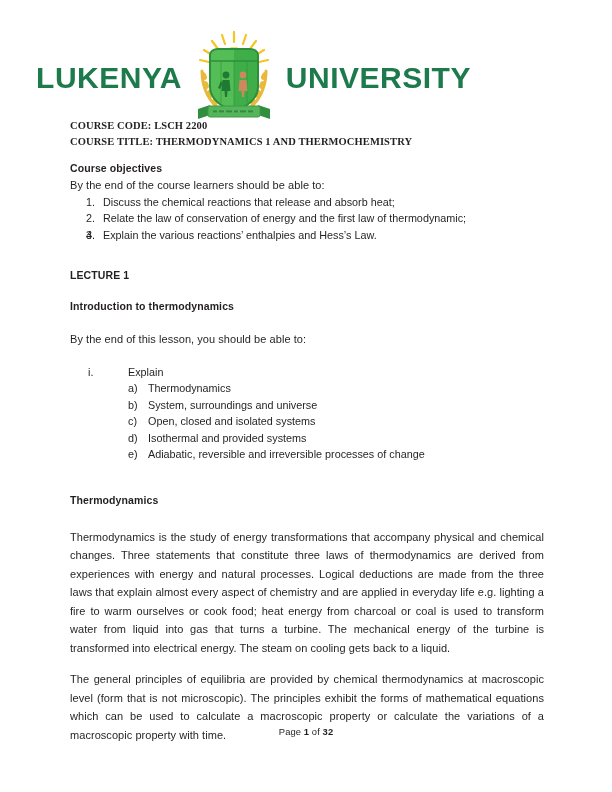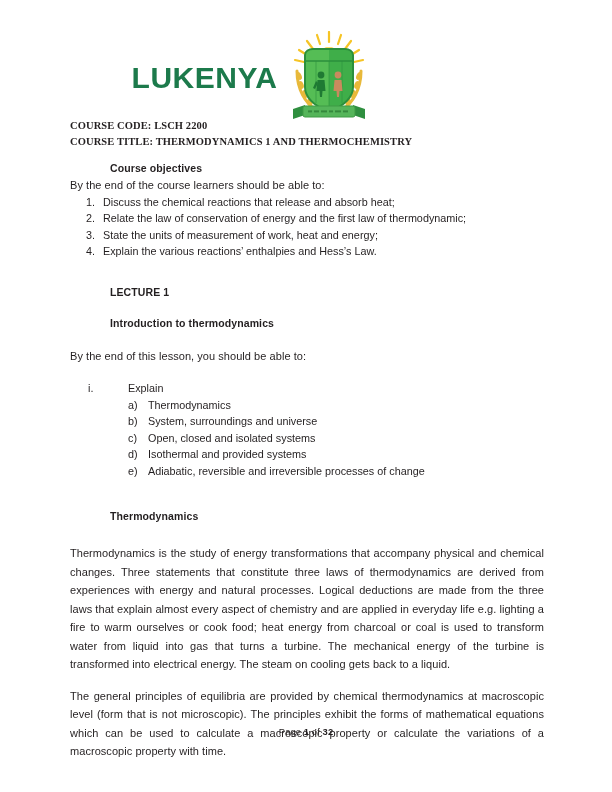--- a/index.html
+++ b/index.html
@@ -72,21 +72,20 @@
     font-weight: bold;
     line-height: 15.5px;
     letter-spacing: 0.1px;
     font-family: Liberation Serif, serif;
   }
 
   .h-sec {
     font-size: 10.5px;
     font-weight: bold;
     letter-spacing: 0.1px;
-    margin-left: 40px;
   }
 
   .p {
     font-size: 11px;
     line-height: 16.5px;
     letter-spacing: 0.05px;
   }
 
   .p.justify {
     text-align: justify;
@@ -239,20 +238,21 @@
             <rect x="25" y="79.4" width="4" height="2"></rect>
             <rect x="31" y="79.4" width="5" height="2"></rect>
             <rect x="38" y="79.4" width="6" height="2"></rect>
             <rect x="46" y="79.4" width="4" height="2"></rect>
             <rect x="52" y="79.4" width="6" height="2"></rect>
             <rect x="60" y="79.4" width="5" height="2"></rect>
           </g>
         </svg>
       </span>
 
+      <span class="wordmark right">UNIVERSITY</span>
     </div>
   </div>
 
   <div class="doc-body">
 
     <div class="course-meta">COURSE CODE: LSCH 2200</div>
     <div class="course-meta">COURSE TITLE: THERMODYNAMICS 1 AND THERMOCHEMISTRY</div>
 
     <div class="spacer-13"></div>
 
@@ -264,21 +264,20 @@
       <li>
         <span class="num">1.</span>
         <span>Discuss the chemical reactions that release and absorb heat;</span>
       </li>
       <li>
         <span class="num">2.</span>
         <span>Relate the law of conservation of energy and the first law of thermodynamic;</span>
       </li>
       <li>
         <span class="num">3.</span>
-        <span>State the units of measurement of work, heat and energy;</span>
       </li>
       <li>
         <span class="num">4.</span>
         <span>Explain the various reactions’ enthalpies and Hess’s Law.</span>
       </li>
     </ol>
 
     <div class="spacer-26"></div>
 
     <div class="h-sec">LECTURE 1</div>

